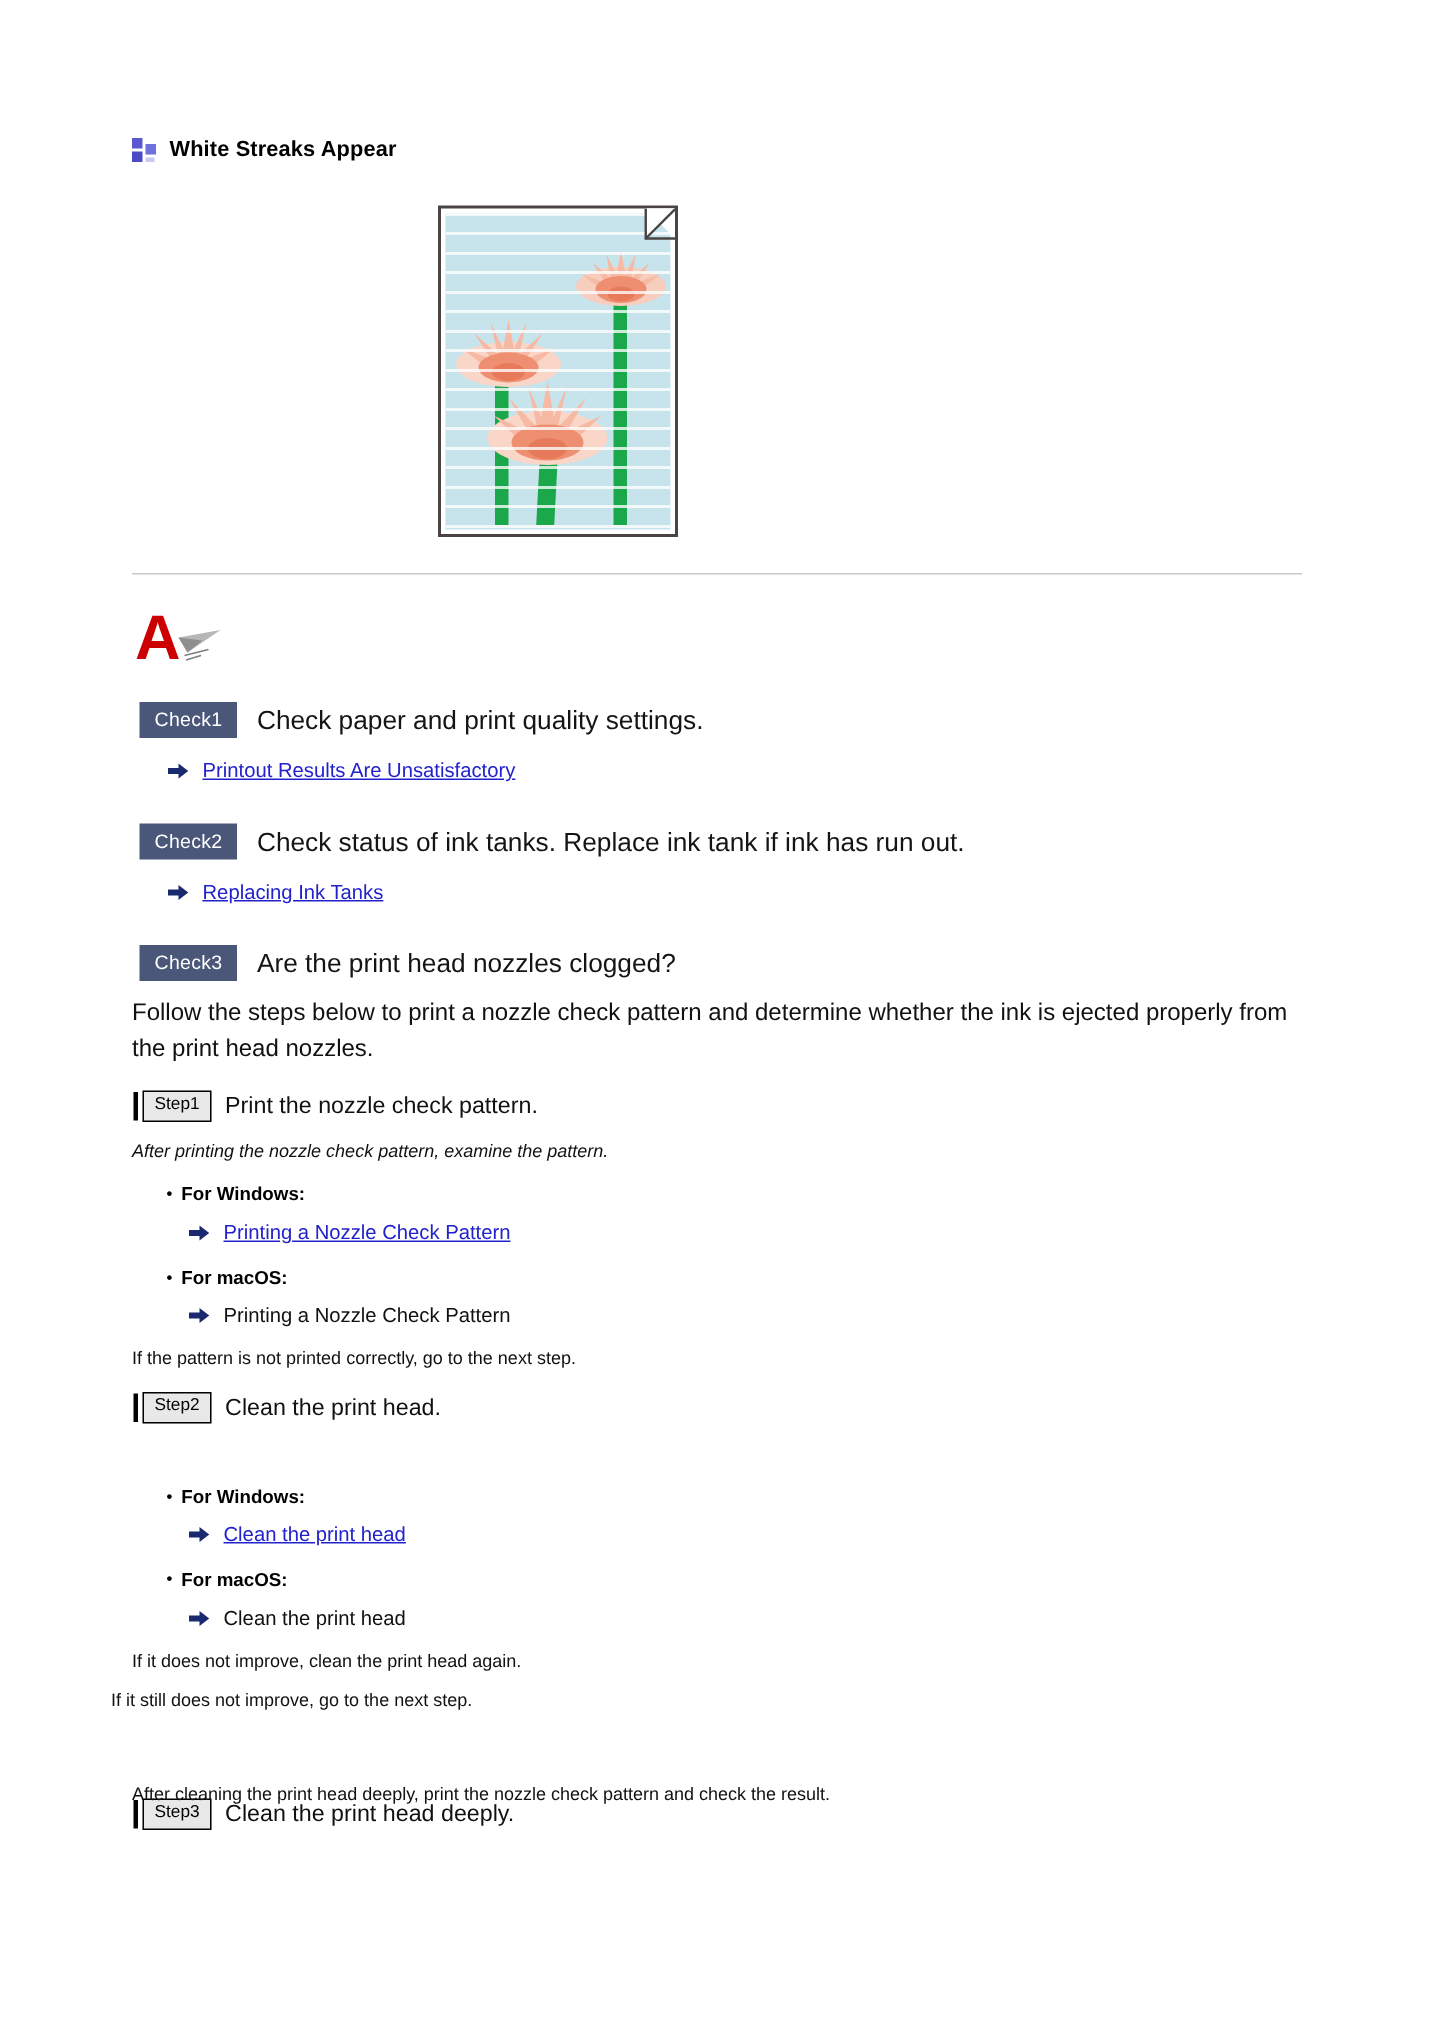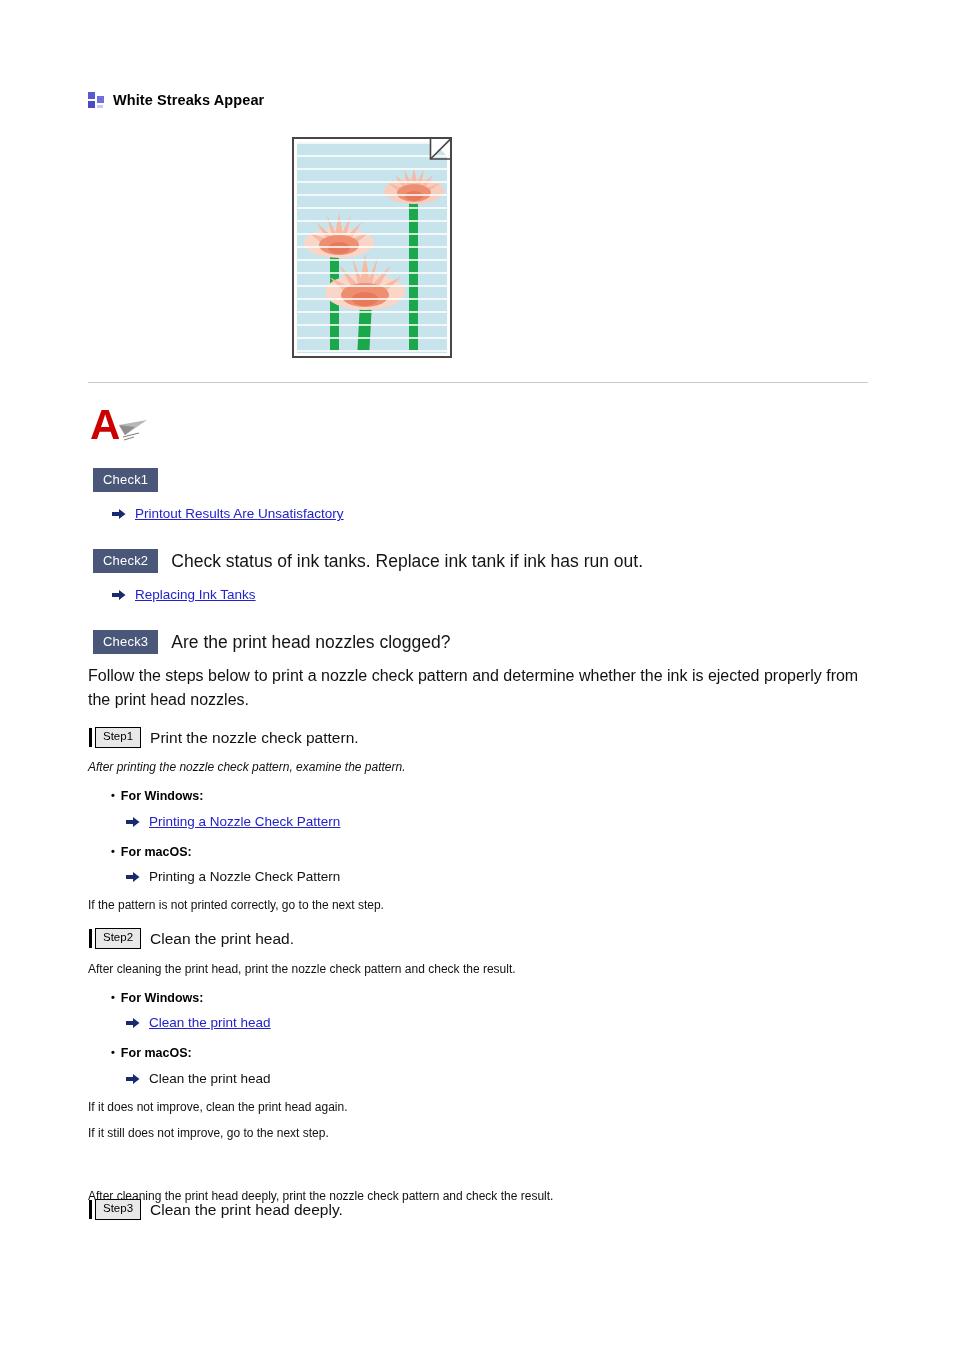--- a/index.html
+++ b/index.html
@@ -355,20 +355,21 @@
       <polygon points="29,22 45,24 35,32"></polygon>
     </g>
     <g stroke="#7d7d7d" stroke-width="1" fill="none">
       <line x1="33" y1="34" x2="49" y2="30"></line>
       <line x1="34" y1="37" x2="44" y2="34"></line>
     </g>
   </svg>
 
   <div class="check-row" style="top:468px;">
     <span class="check-badge">Check1</span>
+    <span class="check-title">Check paper and print quality settings.</span>
   </div>
   <div class="link-line" style="left:112px; top:506px;">
     <svg class="arrow-icon" viewBox="0 0 14 12">
       <path d="M0 4 H7 V1 L13.5 6 L7 11 V8 H0 Z" fill="#1a2a6e"></path>
     </svg>
     <span class="doc-link">Printout Results Are Unsatisfactory</span>
   </div>
 
   <div class="check-row" style="top:549px;">
     <span class="check-badge">Check2</span>
@@ -417,21 +418,20 @@
   </div>
 
   <div class="para-sm" style="left:88px; top:895px; width:775px;">If the pattern is not printed correctly, go to the next step.</div>
 
   <div class="step-row" style="top:929px;">
     <span class="step-badge">
       <span>Step2</span>
     </span>
     <span class="step-title">Clean the print head.</span>
   </div>
-  <div class="para-sm" style="left:88px; top:959px; width:775px;">After cleaning the print head, print the nozzle check pattern and check the result.</div>
 
   <div class="os-bullet" style="left:111px; top:991px;">
     <span class="dot">•</span><span>For Windows:</span>
   </div>
   <div class="link-line" style="left:126px; top:1015px;">
     <svg class="arrow-icon" viewBox="0 0 14 12">
       <path d="M0 4 H7 V1 L13.5 6 L7 11 V8 H0 Z" fill="#1a2a6e"></path>
     </svg>
     <span class="doc-link">Clean the print head</span>
   </div>
@@ -440,21 +440,21 @@
     <span class="dot">•</span><span>For macOS:</span>
   </div>
   <div class="link-line" style="left:126px; top:1071px;">
     <svg class="arrow-icon" viewBox="0 0 14 12">
       <path d="M0 4 H7 V1 L13.5 6 L7 11 V8 H0 Z" fill="#1a2a6e"></path>
     </svg>
     <span class="doc-plain">Clean the print head</span>
   </div>
 
   <div class="para-sm" style="left:88px; top:1097px; width:775px;">If it does not improve, clean the print head again.</div>
-  <div class="para-sm" style="left:88px; top:1123px; width:775px;">If it still does not improve, go to the next step.</div>
+  <div class="para-sm" style="left:74px; top:1123px; width:775px;">If it still does not improve, go to the next step.</div>
 
   <div class="step-row" style="top:1200px;">
     <span class="step-badge">
       <span>Step3</span>
     </span>
     <span class="step-title">Clean the print head deeply.</span>
   </div>
   <div class="para-sm" style="left:88px; top:1186px; width:775px;">After cleaning the print head deeply, print the nozzle check pattern and check the result.</div>
 
 

